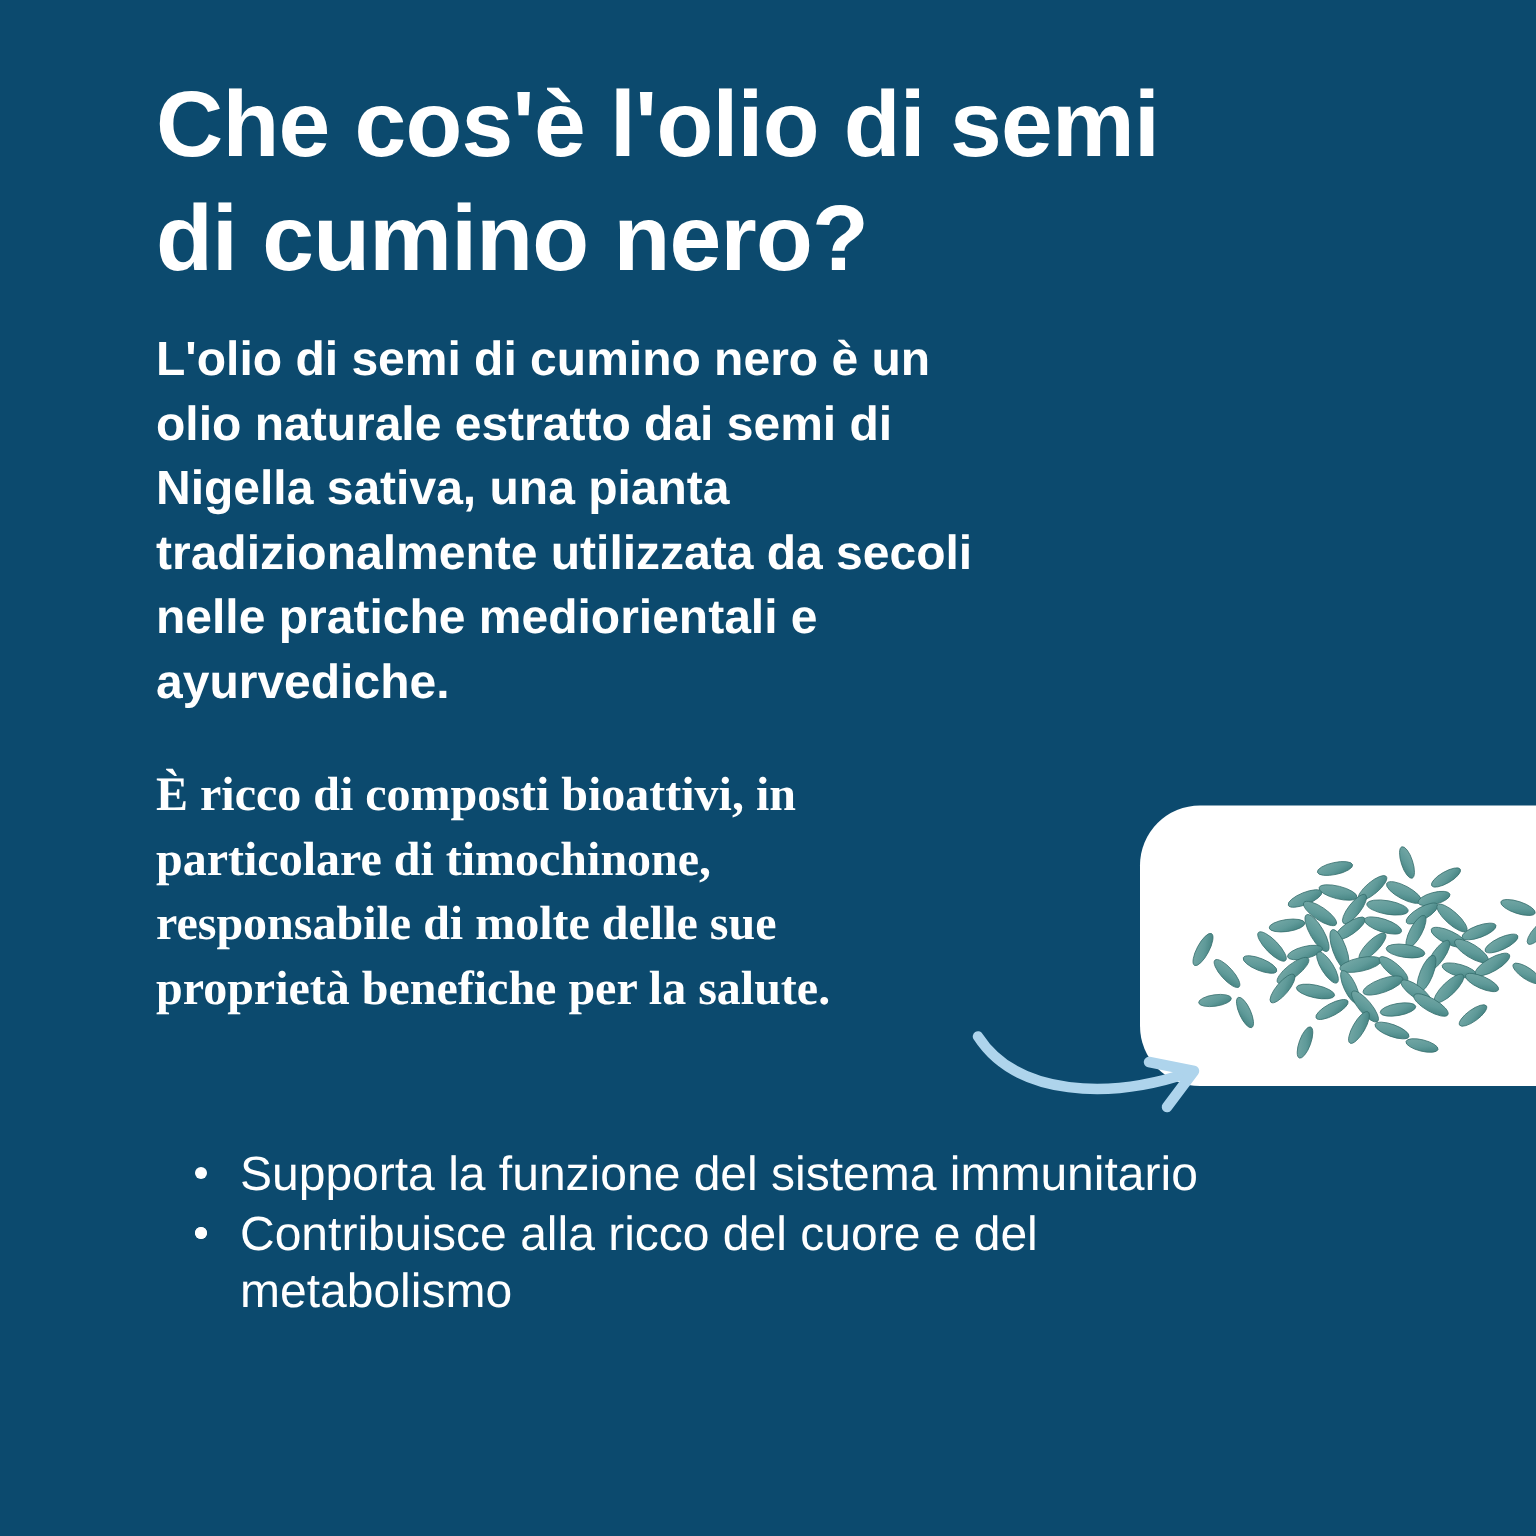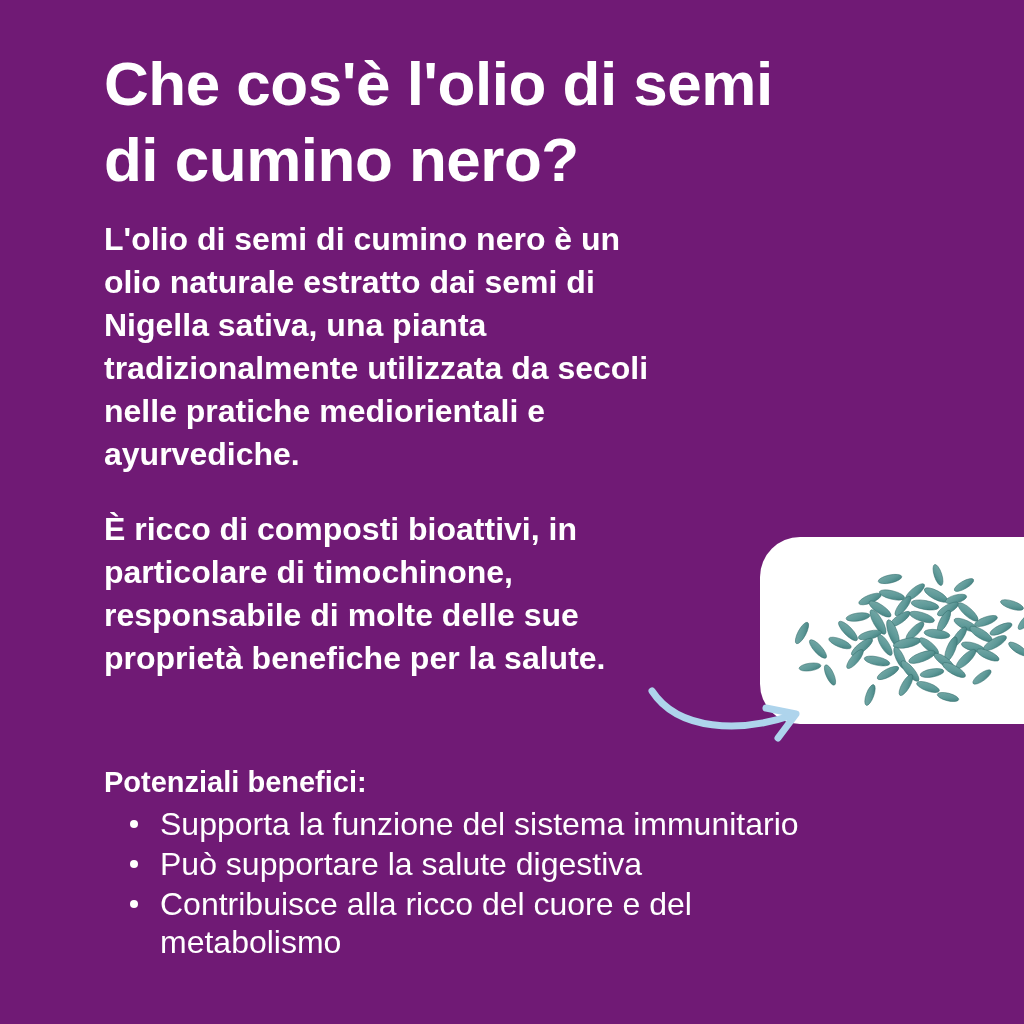--- a/index.html
+++ b/index.html
@@ -12,21 +12,21 @@
     height: 1024px;
     overflow: hidden;
     font-family: "Liberation Sans", sans-serif;
     background: #2d6265;
   }
 
   .poster {
     position: relative;
     width: 1024px;
     height: 1024px;
-    background: #701a75;
+    background: #0c4a6e;
     overflow: hidden;
   }
 
   
   .title {
     position: absolute;
     left: 104px;
     top: 46px;
     width: 830px;
     margin: 0;
@@ -46,21 +46,21 @@
   }
   .para {
     margin: 0;
     color: #ffffff;
     font-size: 32px;
     line-height: 43px;
     font-weight: 600;
     white-space: pre-line;
   }
   .para-1 { top: 218px; }
-  .para-2 { top: 508px; }
+  .para-2 { top: 508px; font-family: Liberation Serif, serif; }
 
   
   .benefits {
     position: absolute;
     left: 104px;
     top: 763px;
     width: 700px;
   }
   .benefits-heading {
     margin: 0 0 4px 0;
@@ -142,29 +142,27 @@
   </div>
 
   <div class="body-block para-2">
     <p class="para">È ricco di composti bioattivi, in
 particolare di timochinone,
 responsabile di molte delle sue
 proprietà benefiche per la salute.</p>
   </div>
 
   <div class="benefits">
-    <p class="benefits-heading">Potenziali benefici:</p>
     <ul class="benefits-list">
       <li class="benefit-item">
         <span class="bullet"></span>
         <span>Supporta la funzione del sistema immunitario</span>
       </li>
       <li class="benefit-item">
         <span class="bullet"></span>
-        <span>Può supportare la salute digestiva</span>
       </li>
       <li class="benefit-item">
         <span class="bullet"></span>
         <span>Contribuisce alla ricco del cuore e del metabolismo</span>
       </li>
     </ul>
   </div>
 
   <div class="image-card">
     <svg class="seed-svg" viewBox="0 0 330 187">

